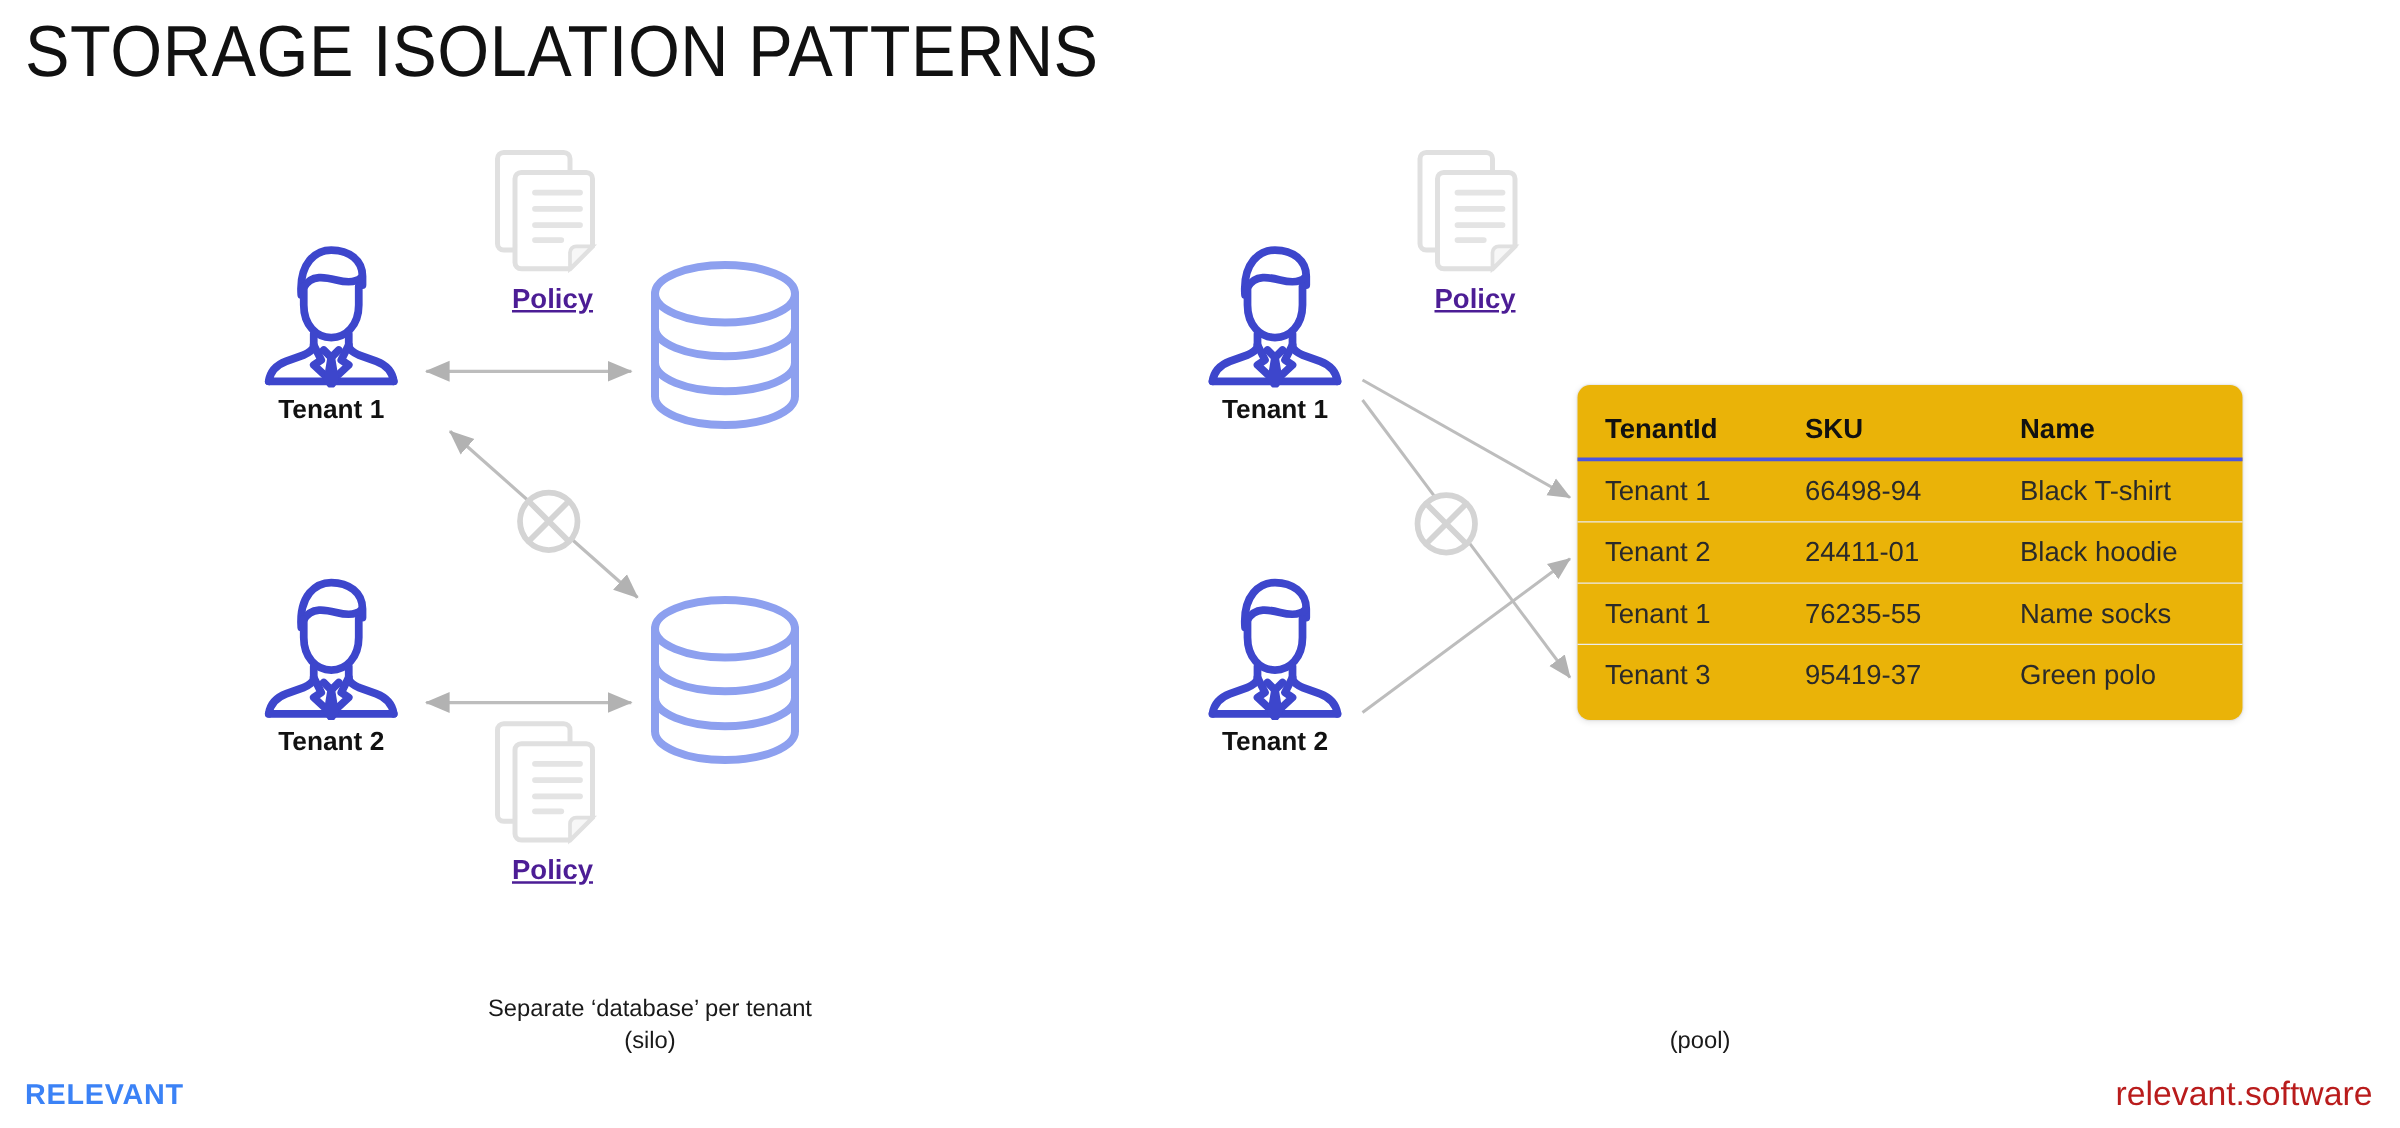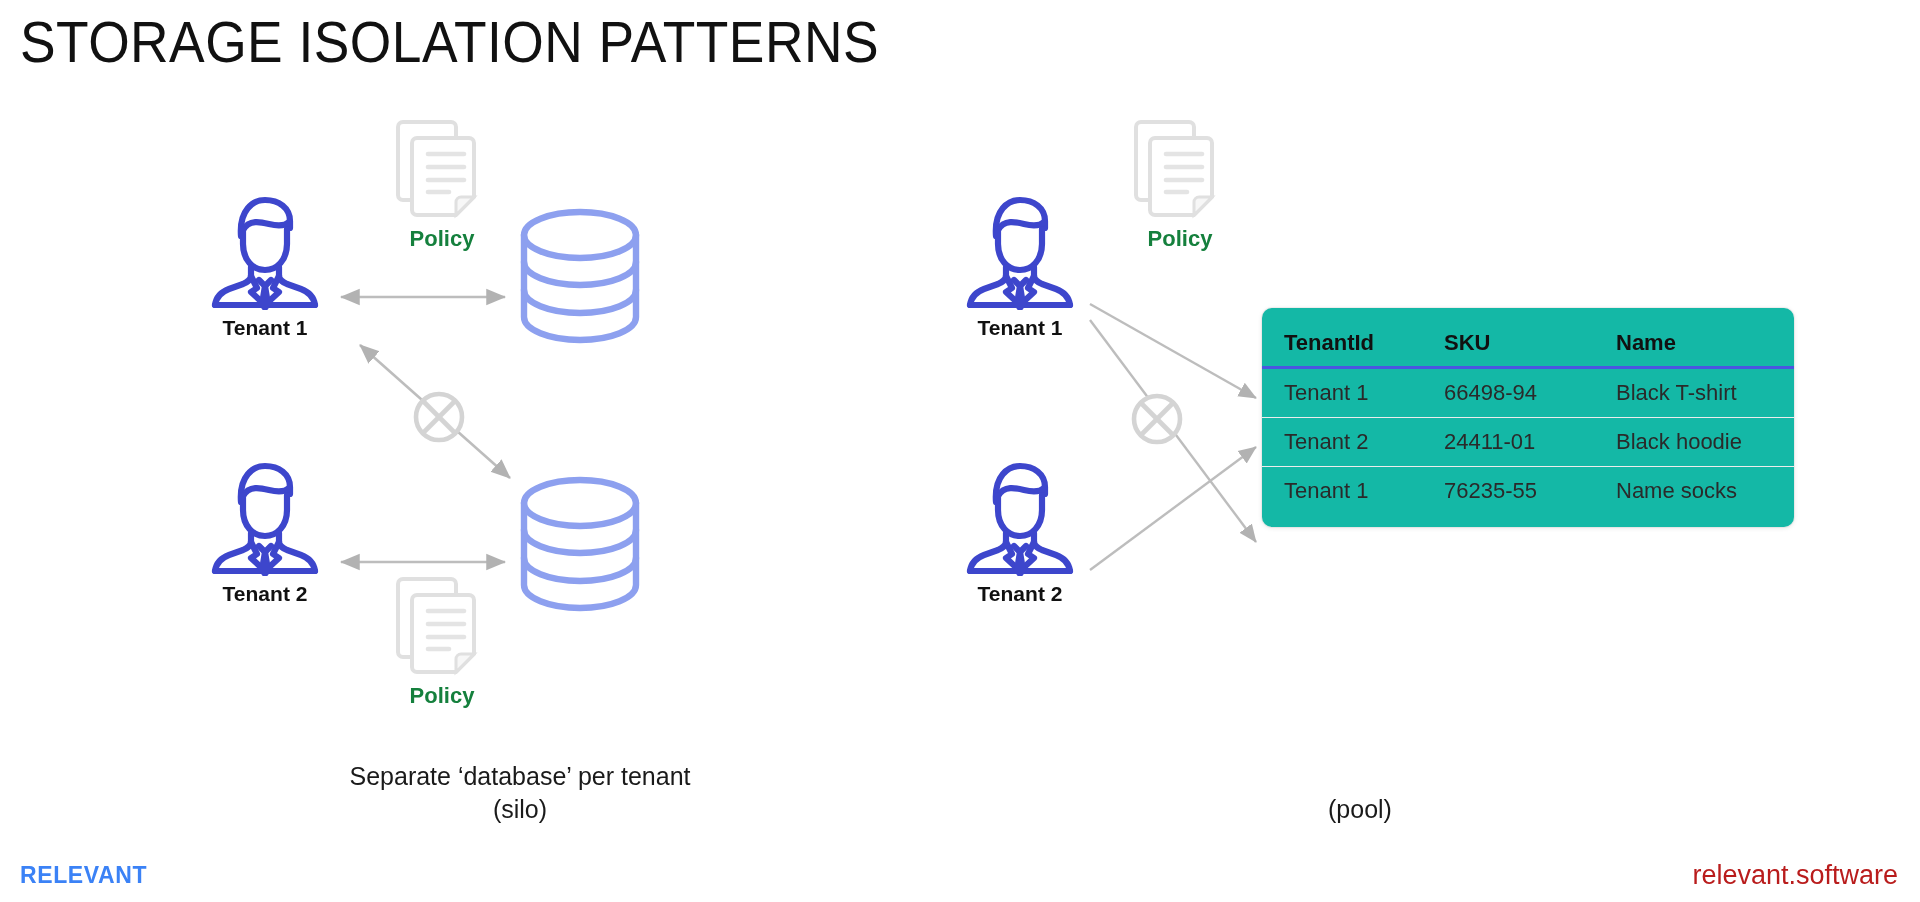--- a/index.html
+++ b/index.html
@@ -40,40 +40,42 @@
     text-align: center;
     font-size: 21px;
     font-weight: 700;
     color: #111111;
     white-space: nowrap;
   }
 
   .policy-label {
     font-size: 22px;
     font-weight: 700;
-    color: #15803d;
+    color: #4c1d95;
+    text-decoration: underline;
   }
 
   
   .caption {
     position: absolute;
     text-align: center;
-    font-size: 25px;
+    font-size: 19px;
     font-weight: 400;
     line-height: 1.32;
     color: #1a1a1a;
+    margin-top: 35px;
   }
 
   
   #data-table {
     position: absolute;
     left: 1262px;
     top: 308px;
     width: 532px;
-    background: #14b8a6;
+    background: #eab308;
     border-radius: 10px;
     box-shadow: 0 1px 5px rgba(0,0,0,0.10), 0 0 0 1px rgba(0,0,0,0.045);
     padding: 10px 0 12px 0;
     box-sizing: border-box;
   }
   #data-table table {
     width: 100%;
     border-collapse: collapse;
     table-layout: fixed;
   }
@@ -337,20 +339,25 @@
       <tr>
         <td class="col-tenant">Tenant 2</td>
         <td class="col-sku">24411-01</td>
         <td class="col-name">Black hoodie</td>
       </tr>
       <tr>
         <td class="col-tenant">Tenant 1</td>
         <td class="col-sku">76235-55</td>
         <td class="col-name">Name socks</td>
       </tr>
+      <tr>
+        <td class="col-tenant">Tenant 3</td>
+        <td class="col-sku">95419-37</td>
+        <td class="col-name">Green polo</td>
+      </tr>
     </tbody>
   </table>
 </div>
 
 <div class="caption" style="left:1020px; top:760px; width:680px;">
   <br>
   <span>(pool)</span>
 </div>
 
 <div id="footer-brand">RELEVANT</div>

